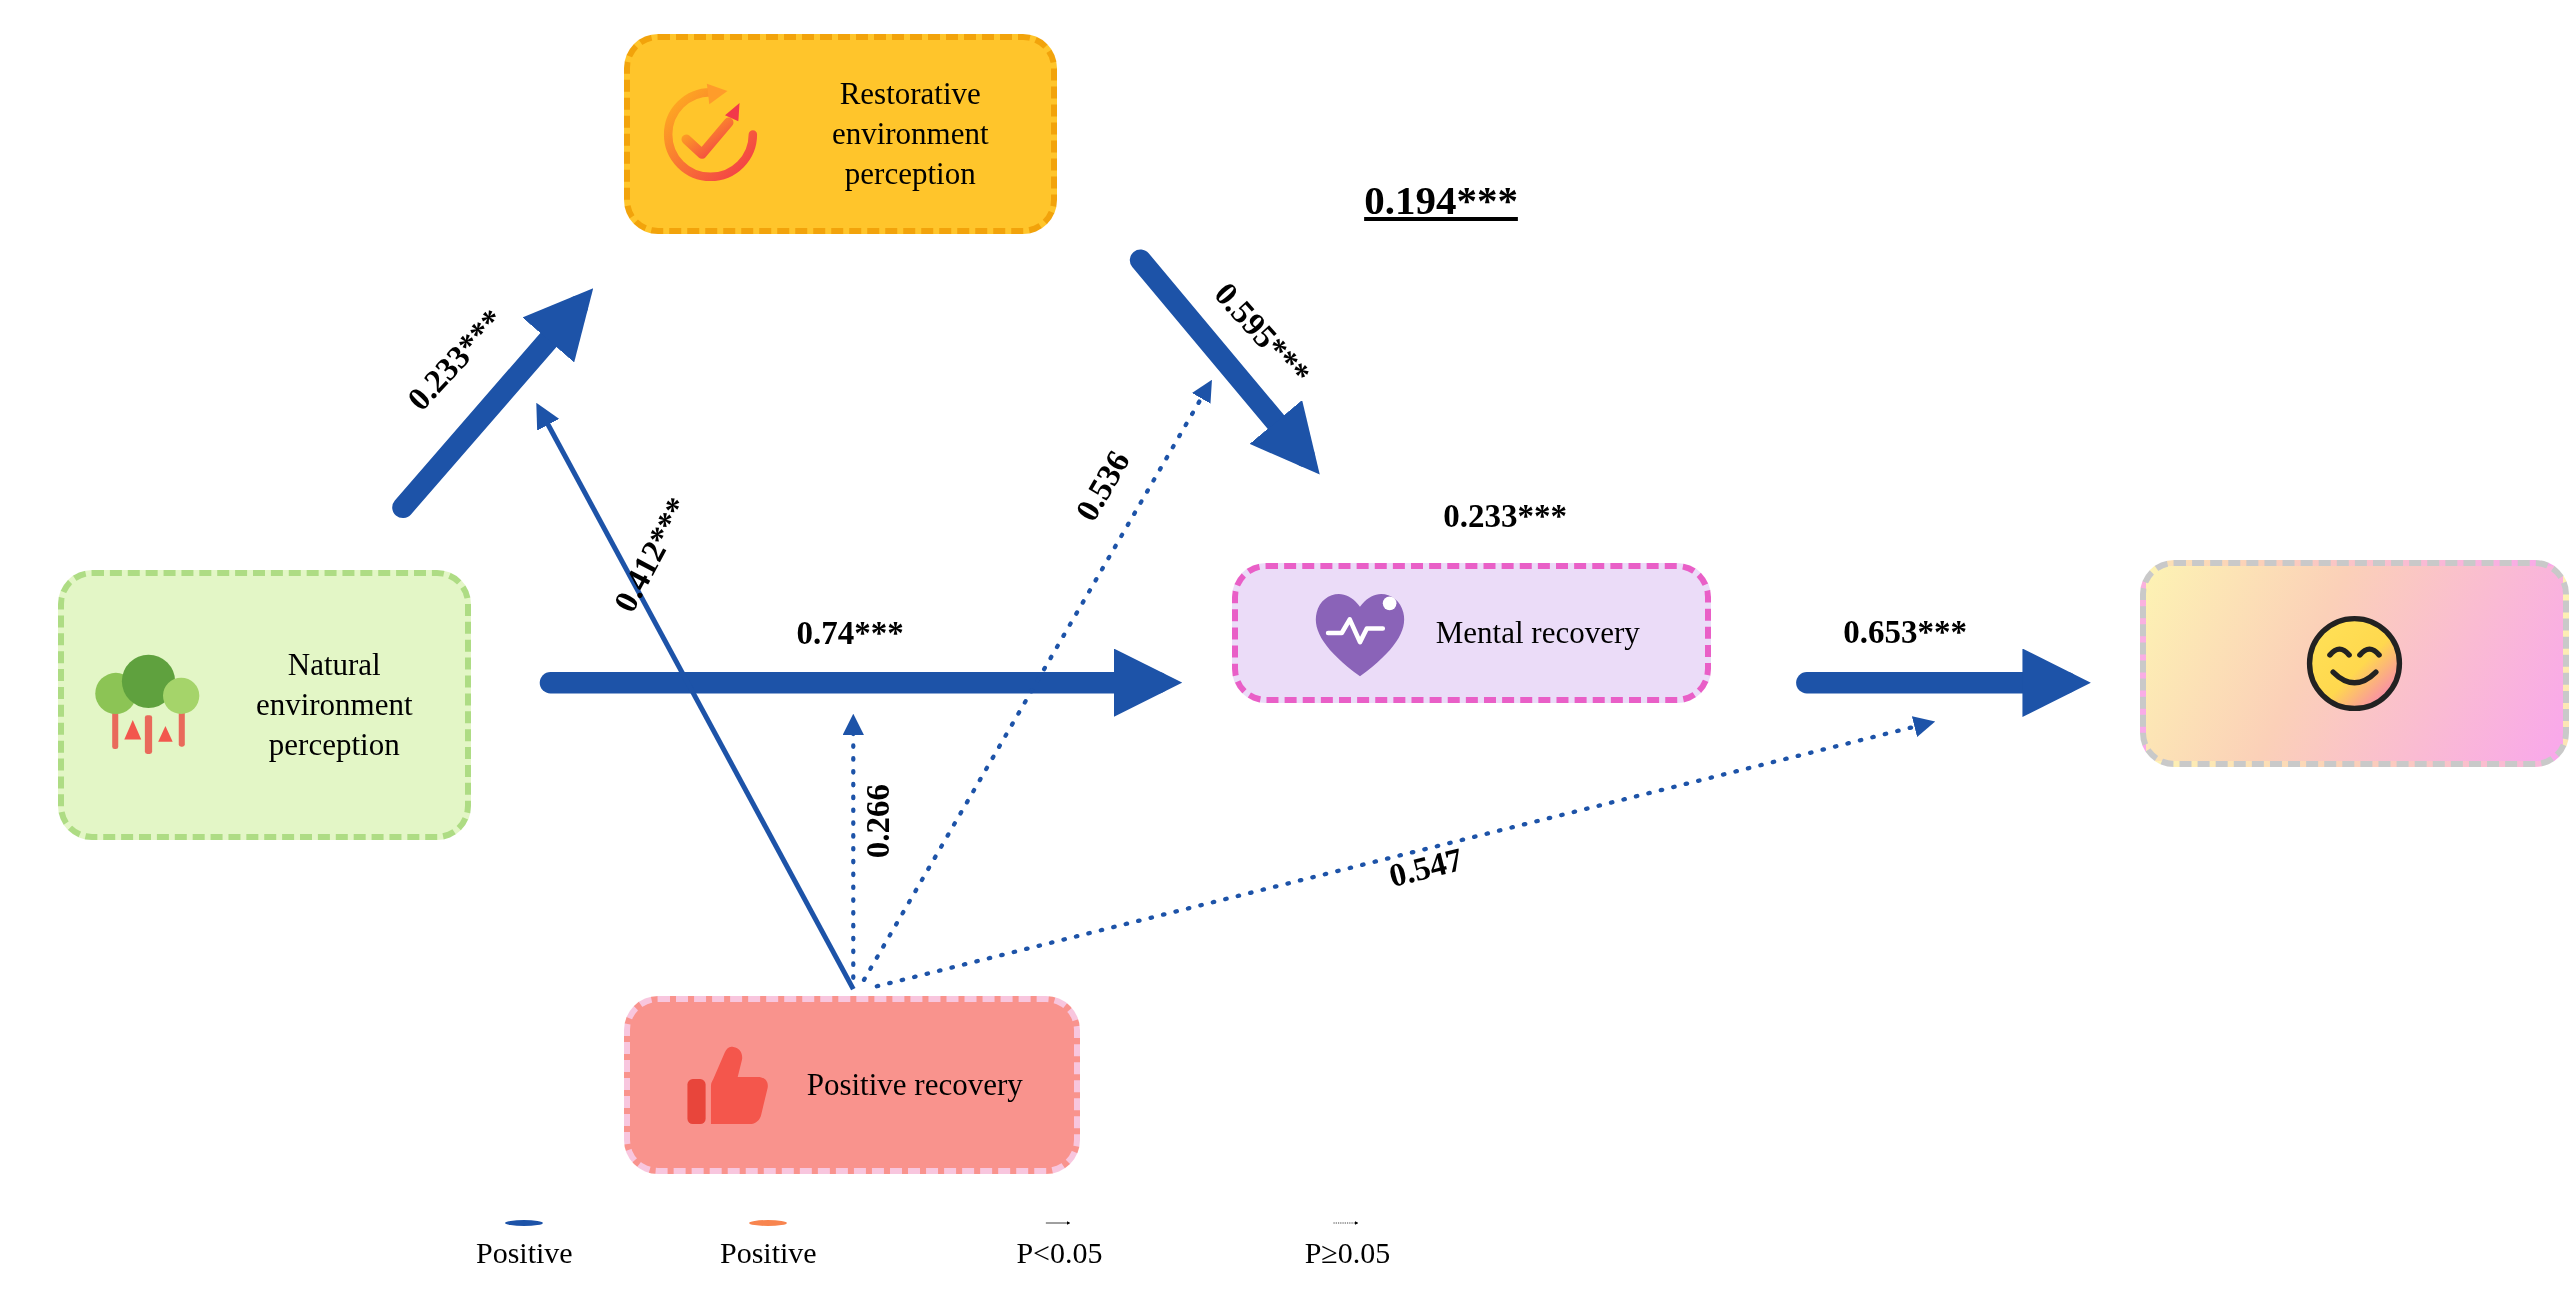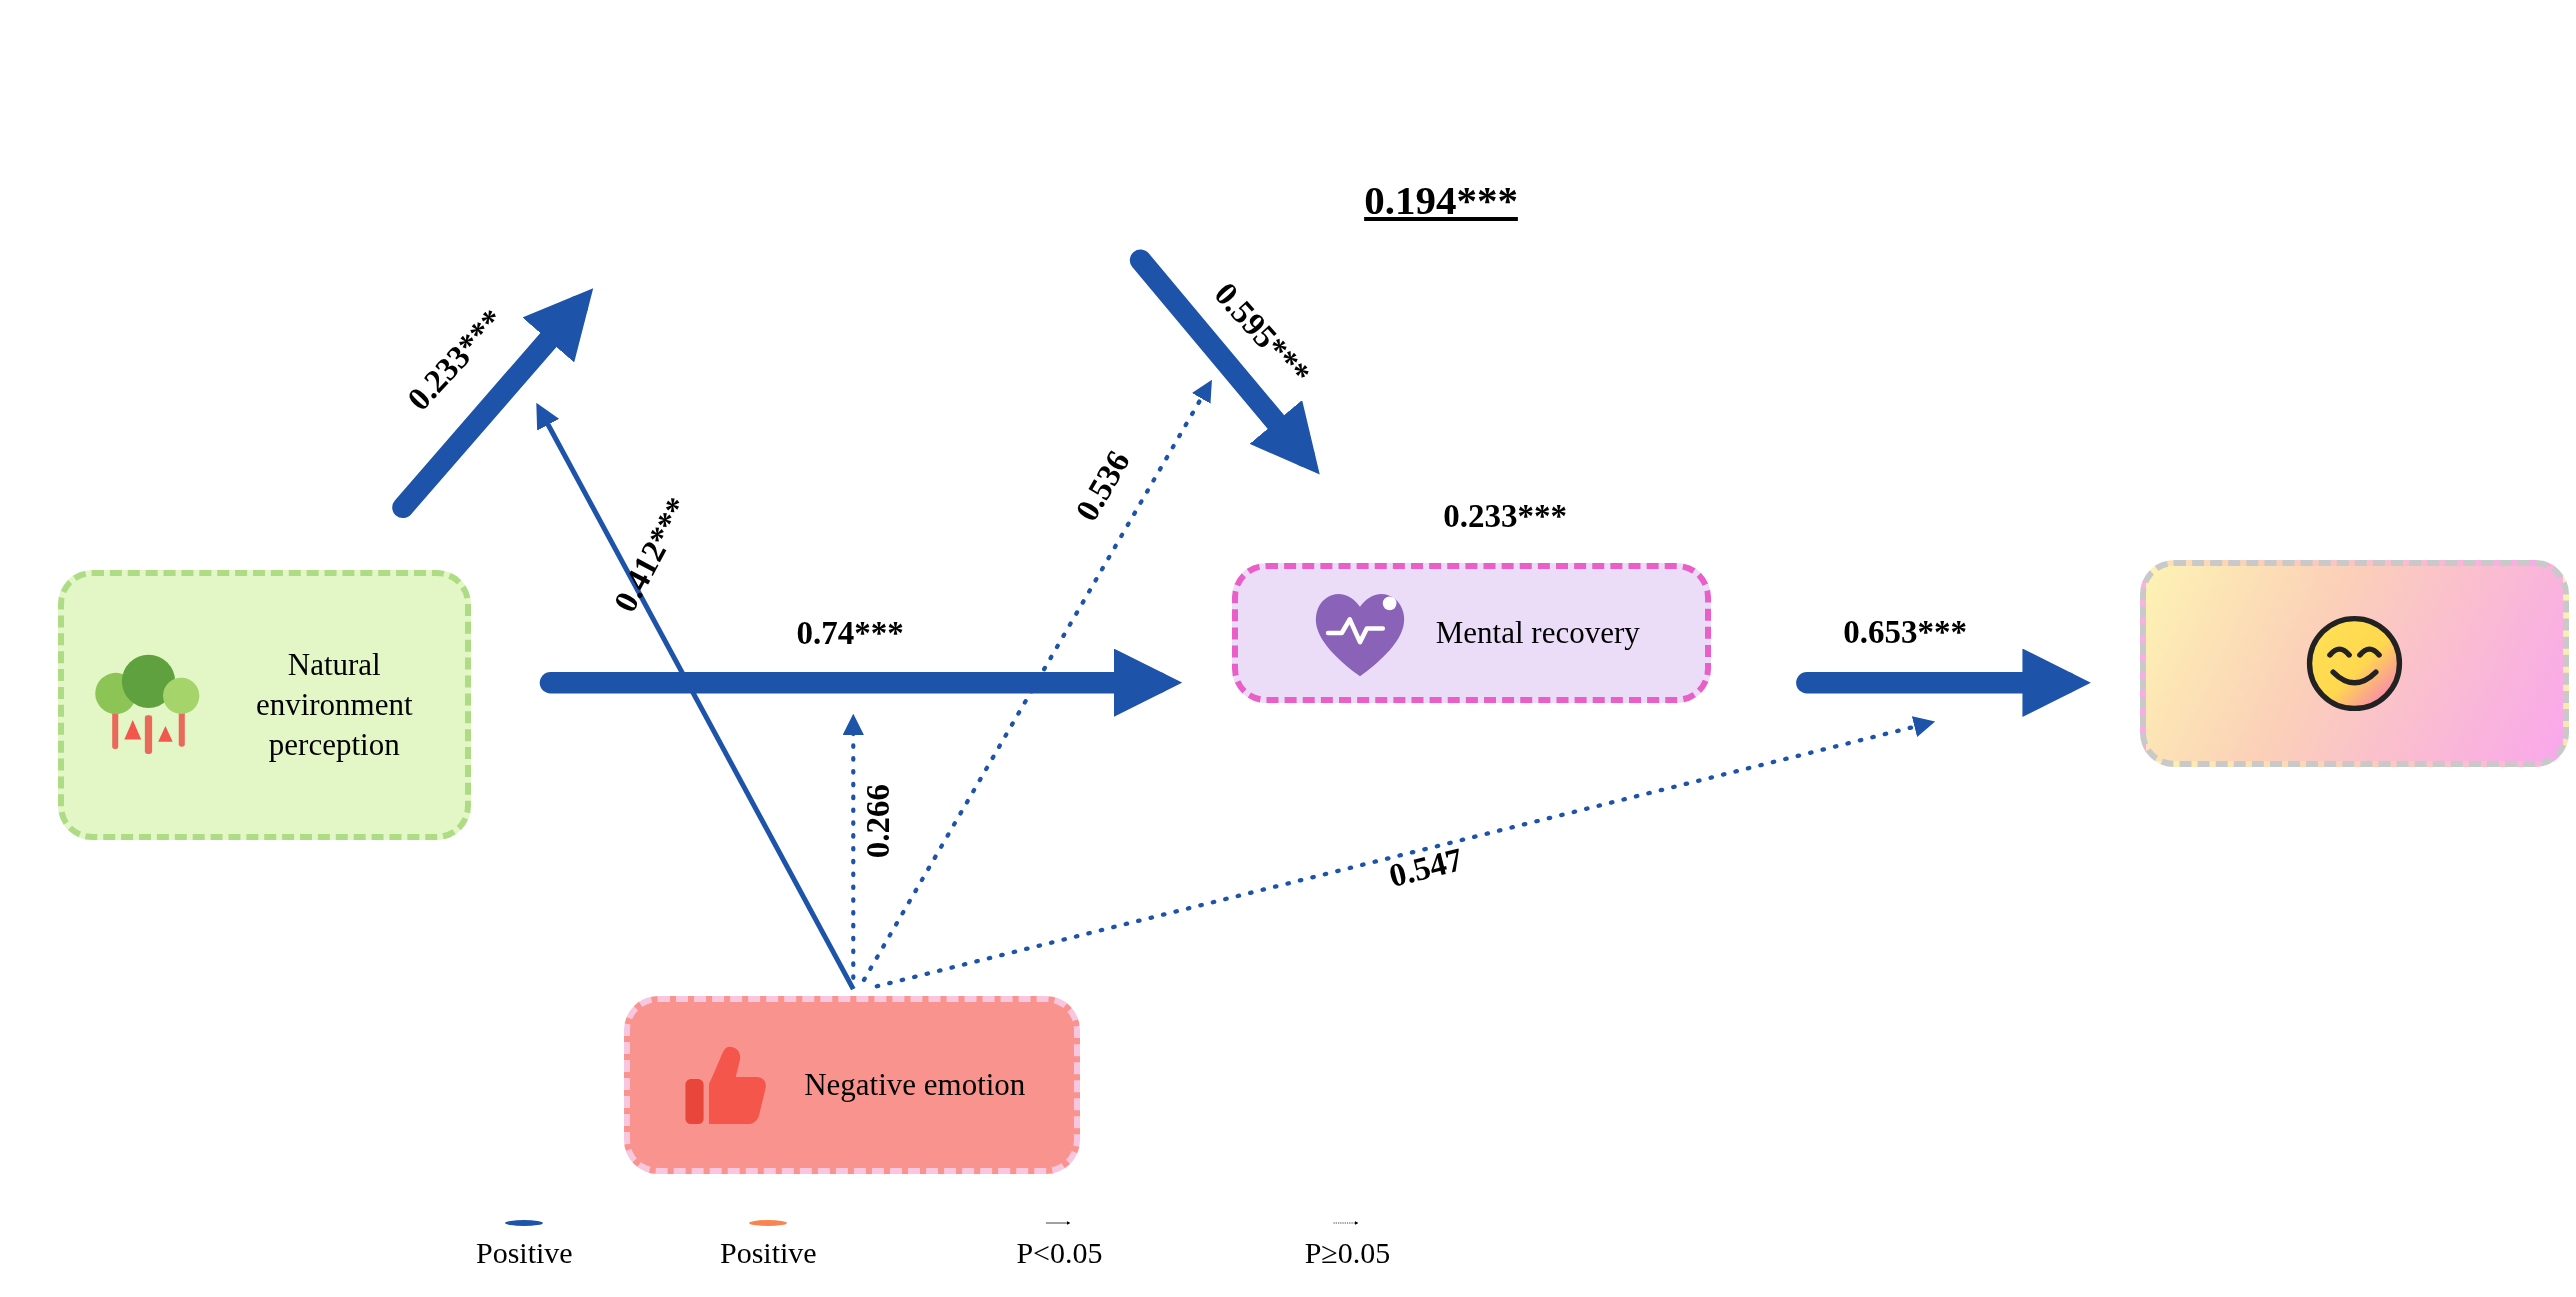--- a/index.html
+++ b/index.html
@@ -84,20 +84,37 @@
     <line class="a thick" x1="565" y1="712" x2="810" y2="430" marker-end="url(#head)"></line>
     <line class="a thick" x1="1600" y1="365" x2="1830" y2="640" marker-end="url(#head)"></line>
     <line class="a thick" x1="772" y1="958" x2="1625" y2="958" marker-end="url(#head)"></line>
     <line class="a thick" x1="2535" y1="958" x2="2900" y2="958" marker-end="url(#head)"></line>
     <line class="a thin" x1="1197" y1="1388" x2="758" y2="576" marker-end="url(#headDot)"></line>
     <line class="a dot" x1="1197" y1="1372" x2="1197" y2="1012" marker-end="url(#headDot)"></line>
     <line class="a dot" x1="1212" y1="1375" x2="1695" y2="542" marker-end="url(#headDot)"></line>
     <line class="a dot" x1="1230" y1="1384" x2="2705" y2="1015" marker-end="url(#headDot)"></line>
   </svg>
 
+  <div class="node" id="node-restorative">
+    <span class="icon">
+      <svg width="121" height="121" viewBox="0 0 100 100">
+        <defs>
+          <linearGradient id="rg" x1="0" y1="0" x2="1" y2="1">
+            <stop offset="0" stop-color="#FFB21D"></stop>
+              <stop offset="1" stop-color="#F2384A"></stop>
+          </linearGradient>
+        </defs>
+        <path d="M85 50 A35 35 0 1 1 50 15" fill="none" stroke="url(#rg)" stroke-width="7" stroke-linecap="round"></path>
+        <path d="M47 8 L64 14 L49 25 z" fill="#FF9C2A"></path>
+        <path d="M30 54 l13 12 22 -26" fill="none" stroke="url(#rg)" stroke-width="8" stroke-linecap="round" stroke-linejoin="round"></path>
+        <path d="M62 34 l12 -10 -1 15 z" fill="#F2384A"></path>
+      </svg>
+    </span>
+    <span class="nlabel">Restorative environment perception</span>
+  </div>
 
   <div class="node" id="node-natural">
     <span class="icon">
       <svg width="121" height="121" viewBox="0 0 100 100">
         <rect x="20" y="52" width="5" height="34" rx="2" fill="#E96A5B"></rect>
         <rect x="47" y="58" width="6" height="32" rx="2" fill="#E96A5B"></rect>
         <rect x="75" y="54" width="5" height="30" rx="2" fill="#E96A5B"></rect>
         <path d="M30 78 l7 -16 7 16 z" fill="#F2574D"></path>
         <path d="M58 80 l6 -13 6 13 z" fill="#F2574D"></path>
         <circle cx="23" cy="40" r="17" fill="#8CC455"></circle>
@@ -137,21 +154,21 @@
     </span>
   </div>
 
   <div class="node" id="node-positive">
     <span class="icon">
       <svg width="107" height="107" viewBox="0 0 100 100">
         <rect x="6" y="44" width="17" height="42" rx="5" fill="#E8453B"></rect>
         <path d="M28 86 h36 c6 0 10 -4 11 -9 l6 -25 c1 -6 -3 -10 -9 -10 h-19 l4 -16 c1 -6 -2 -11 -8 -12 c-4 -1 -6 1 -8 5 l-10 23 c-1 3 -3 5 -3 8 z" fill="#F4564C"></path>
       </svg>
     </span>
-    <span class="nlabel">Negative emotion</span>
+    <span class="nlabel">Positive recovery</span>
   </div>
 
   <div class="plabel" style="left:456px;  top:360px;  --r:-47deg">0.233***</div>
   <div class="plabel" style="left:1262px; top:334px;  --r:48deg">0.595***</div>
   <div class="plabel big" style="left:1441px; top:200px;text-decoration:underline;">0.194***</div>
   <div class="plabel" style="left:850px; top:633px;">0.74***</div>
   <div class="plabel" style="left:1505px; top:516px;">0.233***</div>
   <div class="plabel" style="left:652px;  top:555px;  --r:-62deg">0.412***</div>
   <div class="plabel" style="left:1103px; top:486px;  --r:-60deg">0.536</div>
   <div class="plabel" style="left:878px; top:821px; --r:-90deg">0.266</div>

